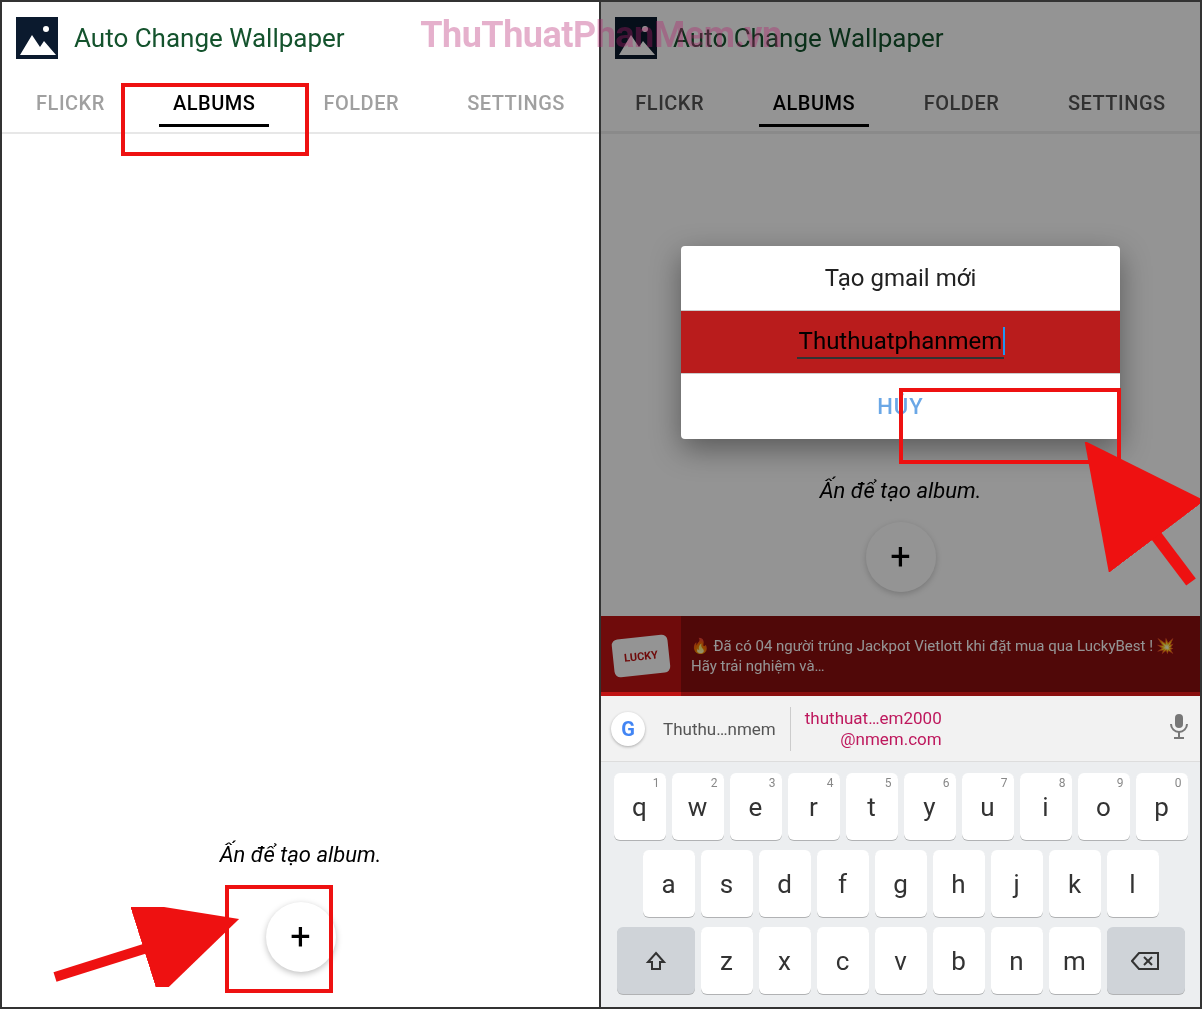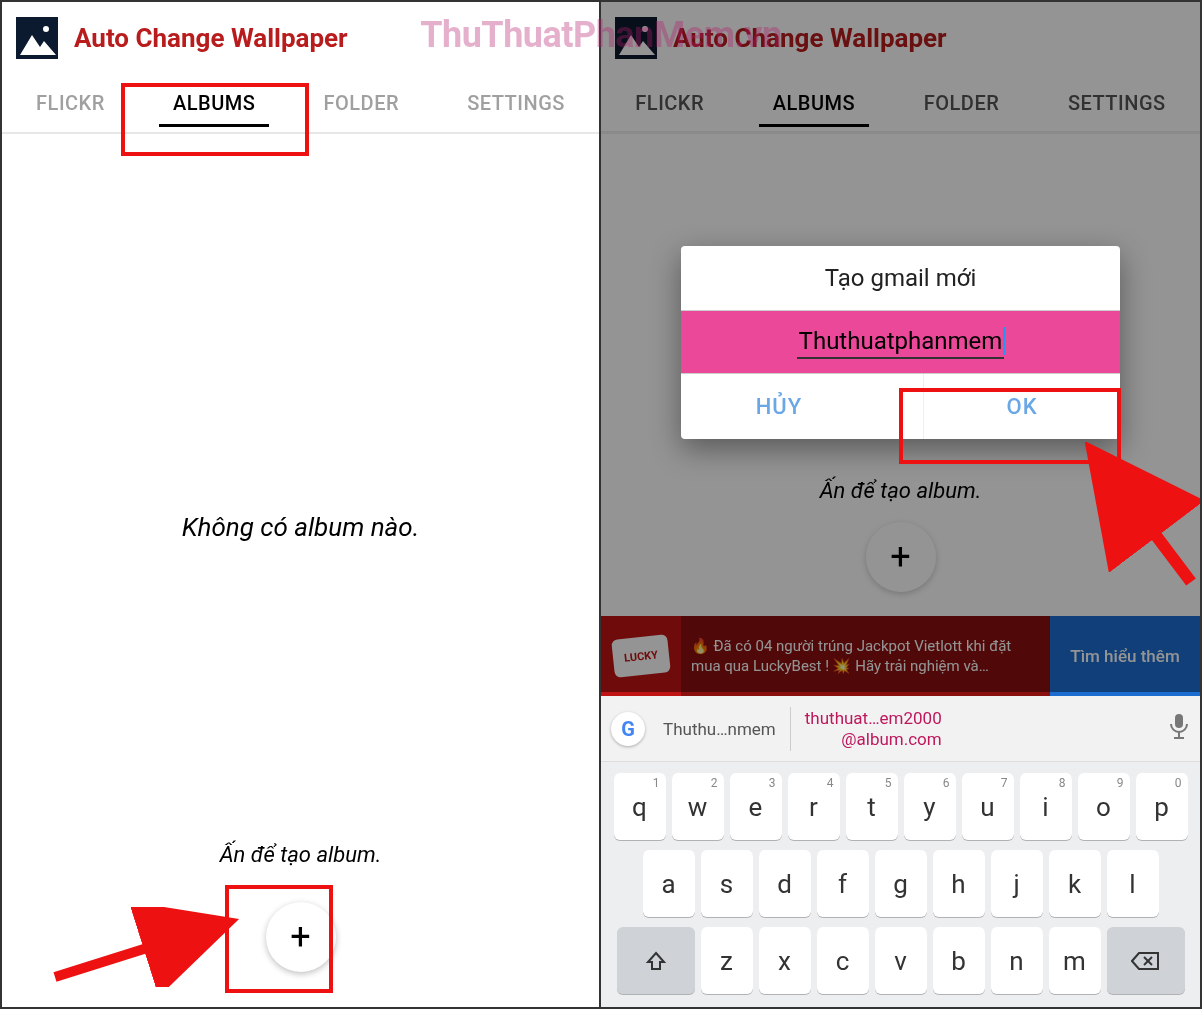--- a/index.html
+++ b/index.html
@@ -3,21 +3,21 @@
 <meta charset="utf-8">
 <style>
   * { box-sizing: border-box; margin: 0; padding: 0; }
   html, body { width: 1202px; height: 1009px; font-family: Roboto, Arial, sans-serif; background: #fff; overflow: hidden; }
   .outer { width: 1202px; height: 1009px; border: 2px solid #333; display: flex; position: relative; }
   .pane { width: 50%; height: 100%; position: relative; overflow: hidden; }
   .pane-left { border-right: 2px solid #333; }
   .appbar { height: 72px; display: flex; align-items: center; padding: 0 14px; background: #fff; }
   .app-icon { width: 42px; height: 42px; background: #0b1a2e; display: flex; align-items: flex-end; justify-content: center; margin-right: 16px; overflow: hidden; flex-shrink: 0; }
   .app-icon svg { width: 100%; height: 100%; }
-  .app-title { font-size: 26px; color: #b91c1c; font-weight: 700; }
+  .app-title { font-size: 26px; color: #14532d; font-weight: 400; }
   .tabs { height: 60px; display: flex; justify-content: space-around; align-items: center; border-bottom: 2px solid #e7e7e7; background: #fff; position: relative; }
   .tab { font-size: 20px; font-weight: 500; color: #a0a0a0; letter-spacing: 0.5px; position: relative; padding: 18px 8px; }
   .tab.active { color: #000; }
   .tab.active::after { content: ""; position: absolute; left: -6px; right: -6px; bottom: 6px; height: 3px; background: #000; }
 
   .left-content { position: relative; height: calc(100% - 132px); background: #fff; }
   .no-album { position: absolute; top: 45%; left: 50%; transform: translate(-50%,-50%); font-style: italic; font-size: 26px; color: #000; }
   .press-text-left { position: absolute; bottom: 140px; left: 50%; transform: translateX(-50%); font-style: italic; font-size: 22px; color: #000; }
   .fab { position: absolute; bottom: 35px; left: 50%; transform: translateX(-50%); width: 70px; height: 70px; border-radius: 50%; background: #fff; box-shadow: 0 2px 6px rgba(0,0,0,0.25); display: flex; align-items: center; justify-content: center; font-size: 36px; color: #000; }
 
@@ -46,21 +46,21 @@
   .mic { margin-left: auto; color: #777; font-size: 26px; }
 
   .keyboard { position: absolute; top: 760px; left: 0; right: 0; bottom: 0; background: #eceef0; display:flex; flex-direction:column; padding: 6px 4px 8px; }
   .krow { display:flex; justify-content:center; gap:6px; margin:5px 0; flex:1; }
   .key { background:#fff; border-radius:6px; box-shadow:0 1px 0 rgba(0,0,0,0.25); width:52px; display:flex; align-items:center; justify-content:center; font-size:26px; color:#333; position:relative; }
   .key .num { position:absolute; top:3px; right:6px; font-size:12px; color:#888; }
   .key.shift, .key.back { background:#cfd3d8; }
 
   .dialog { position:absolute; top:244px; left:80px; right:80px; background:#fff; border-radius:4px; box-shadow:0 10px 30px rgba(0,0,0,0.4); overflow:hidden; z-index:10; }
   .dlg-title { text-align:center; padding:18px; font-size:24px; color:#222; border-bottom:1px solid #ccc; }
-  .dlg-input-wrap { padding: 14px 30px; border-bottom:1px solid #ccc; background:#ec4899; text-align:center; }
+  .dlg-input-wrap { padding: 14px 30px; border-bottom:1px solid #ccc; background:#b91c1c; text-align:center; }
   .dlg-input { display:inline-block; font-size:24px; color:#000; border-bottom:2px solid #333; padding:2px 2px; position:relative; }
   .dlg-input::after { content:""; position:absolute; right:-1px; top:2px; bottom:2px; width:2px; background:#2196f3; }
   .dlg-actions { display:flex;gap:46px; }
   .dlg-btn { flex:1; text-align:center; padding:20px; font-size:22px; font-weight:500; color:#6aa7e6; letter-spacing:1px; }
   .dlg-btn + .dlg-btn { border-left:1px solid #eee; }
 
   
   .hl { position:absolute; border:4px solid #e11; pointer-events:none; z-index:50; }
   .watermark { position:absolute; top:12px; left:50%; transform:translateX(-50%); font-size:36px; font-weight:700; color:rgba(180,30,110,0.35); letter-spacing:-0.5px; z-index:60; pointer-events:none; white-space:nowrap; }
   .arrow { position:absolute; z-index:55; pointer-events:none; }
@@ -82,21 +82,20 @@
       </div>
       <div class="app-title">Auto Change Wallpaper</div>
     </div>
     <div class="tabs">
       <div class="tab">FLICKR</div>
       <div class="tab active">ALBUMS</div>
       <div class="tab">FOLDER</div>
       <div class="tab">SETTINGS</div>
     </div>
     <div class="left-content">
-      <div class="no-album">Không có album nào.</div>
       <div class="press-text-left">Ấn để tạo album.</div>
       <div class="fab">
         <span>+</span>
       </div>
     </div>
 
     <div class="hl" style="top:81px; left:119px; width:188px; height:73px;"></div>
     <div class="hl" style="bottom:14px; left:223px; width:108px; height:108px;"></div>
     <svg class="arrow" style="left:48px; bottom:20px; width:190px; height:80px;" viewBox="0 0 190 80">
       <defs>
@@ -131,32 +130,31 @@
         <span>+</span>
       </div>
 
       <div class="ad-banner">
         <div class="ad-icon">
             <div class="ad-lucky">LUCKY</div>
           </div>
         <div class="ad-text">
             <span>🔥 Đã có 04 người trúng Jackpot Vietlott khi đặt mua qua LuckyBest ! 💥 Hãy trải nghiệm và…</span>
           </div>
-        <div class="ad-cta">Tìm hiểu thêm</div>
       </div>
 
       <div class="suggest-bar">
         <div class="g-logo">
             <span>G</span>
           </div>
         <div class="sug1">Thuthu…nmem</div>
         <div class="sug-div"></div>
         <div class="sug2">
           <div>thuthuat…em2000</div>
-          <div>@album.com</div>
+          <div>@nmem.com</div>
         </div>
         <div class="mic">
           <svg width="22" height="28" viewBox="0 0 22 28">
               <rect x="7" y="2" width="8" height="14" rx="4" fill="#777"></rect>
               <path d="M3 12a8 8 0 0 0 16 0" stroke="#777" stroke-width="2" fill="none"></path>
               <line x1="11" y1="20" x2="11" y2="26" stroke="#777" stroke-width="2"></line>
               <line x1="6" y1="26" x2="16" y2="26" stroke="#777" stroke-width="2"></line>
             </svg>
         </div>
       </div>
@@ -205,21 +203,20 @@
 
     <div class="overlay" style="top:0; bottom:315px;"></div>
 
     <div class="dialog">
       <div class="dlg-title">Tạo gmail mới</div>
       <div class="dlg-input-wrap">
         <span class="dlg-input">Thuthuatphanmem</span>
       </div>
       <div class="dlg-actions">
         <div class="dlg-btn">HỦY</div>
-        <div class="dlg-btn">OK</div>
       </div>
     </div>
 
     <div class="hl" style="top:386px; left:298px; width:222px; height:76px;"></div>
     <svg class="arrow" style="left:470px; top:440px; width:130px; height:150px;" viewBox="0 0 130 150">
       <defs>
           <marker id="ah2" markerWidth="10" markerHeight="10" refX="8" refY="5" orient="auto">
             <polygon points="0,0 10,5 0,10" fill="#e11"></polygon>
           </marker>
         </defs>

